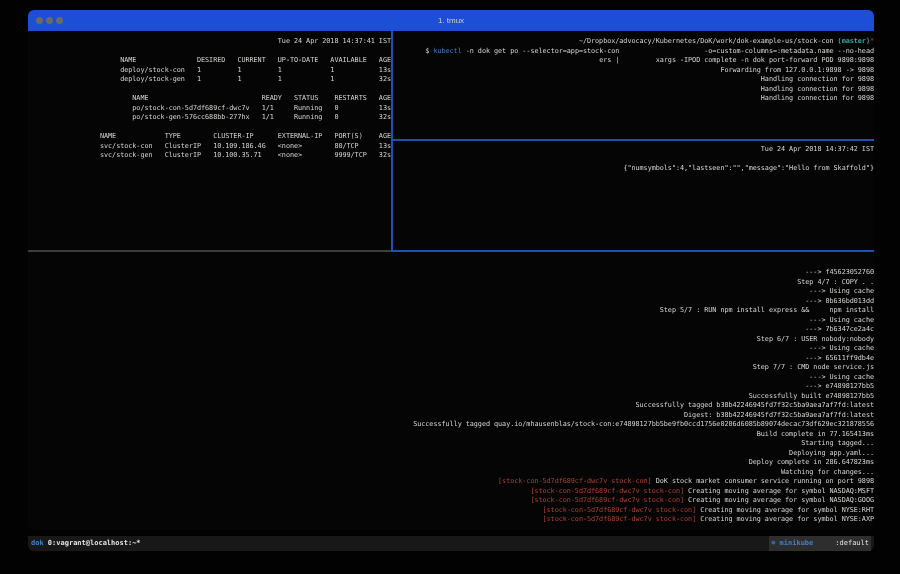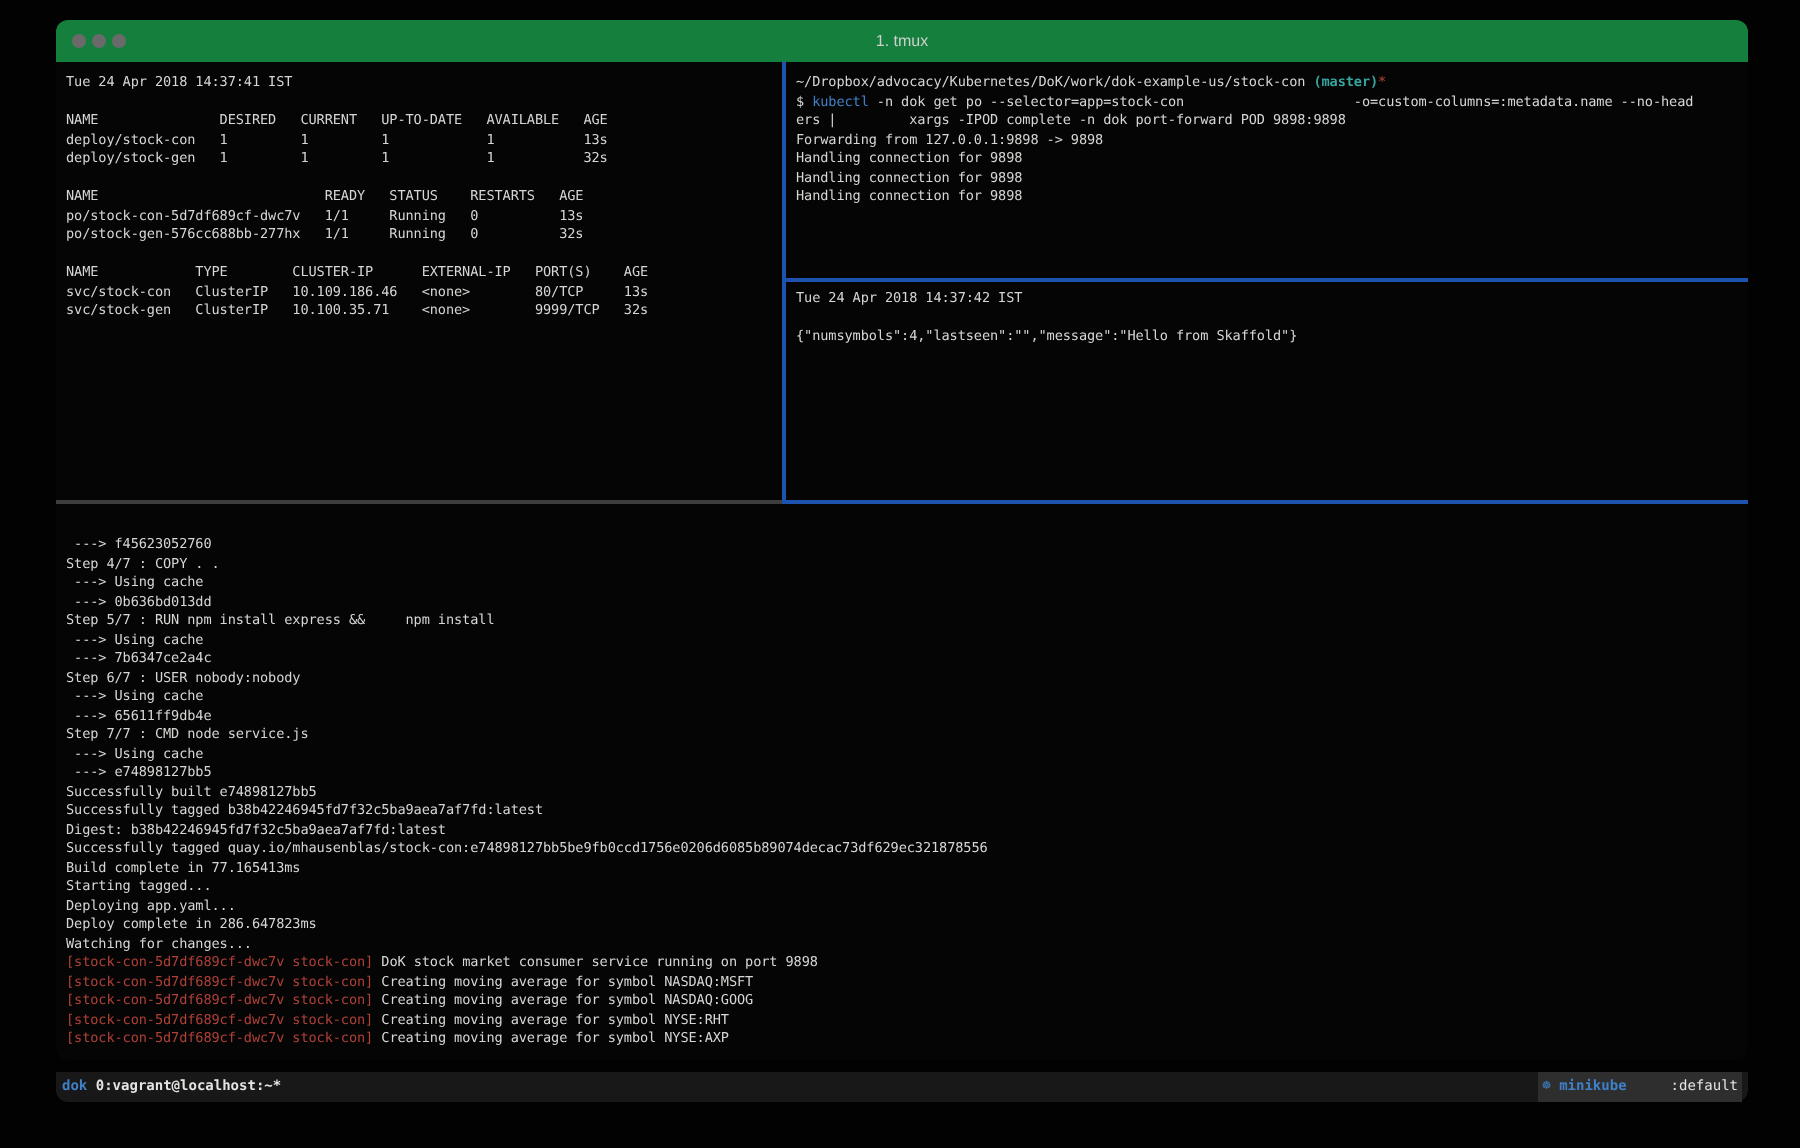--- a/index.html
+++ b/index.html
@@ -1,28 +1,28 @@
 <!DOCTYPE html>
 <html><head>
 <meta charset="utf-8">
 <style>
   html,body{margin:0;padding:0;background:#000;}
   #canvas{position:relative;width:900px;height:574px;background:#020202;overflow:hidden;
           font-family:"DejaVu Sans Mono",monospace;}
   .window{position:absolute;left:28px;top:10px;width:846px;height:520px;background:#050505;
           border-radius:6px;}
-  .titlebar{position:absolute;left:0;top:0;width:846px;height:21px;background:#15803d;
+  .titlebar{position:absolute;left:0;top:0;width:846px;height:21px;background:#1d4ed8;
             border-radius:6px 6px 0 0;}
   .lights{position:absolute;left:8px;top:7px;display:flex;gap:3px;}
   .light{width:7px;height:7px;border-radius:50%;background:#6a6a6a;}
   .win-title{position:absolute;left:0;top:0;width:100%;height:21px;line-height:21px;
              text-align:center;color:#cfcfcf;font-size:8px;
              font-family:"Liberation Sans",sans-serif;}
   .content{position:absolute;left:0;top:21px;width:846px;height:484px;background:#050505;}
-  .pane{position:absolute;overflow:hidden;}
+  .pane{position:absolute;overflow:hidden;text-align:right;}
   .pane-inner{padding:4px 0 0 3px;}
   .tline{white-space:pre;font-size:6.8px;line-height:9.5px;letter-spacing:-0.05px;color:#d6d6d4;}
   .seg-fg{color:#d6d6d4;}
   .seg-blue{color:#4080c8;}
   .seg-cyan{color:#36a6a0;font-weight:bold;}
   .seg-red{color:#c14b3a;}
   .seg-logred{color:#b04038;}
   .pane-kubectl{left:2px;top:2px;width:361px;height:217px;}
   .pane-portfwd{left:365px;top:2px;width:481px;height:106px;}
   .pane-portfwd .pane-inner{padding-left:5px;}

